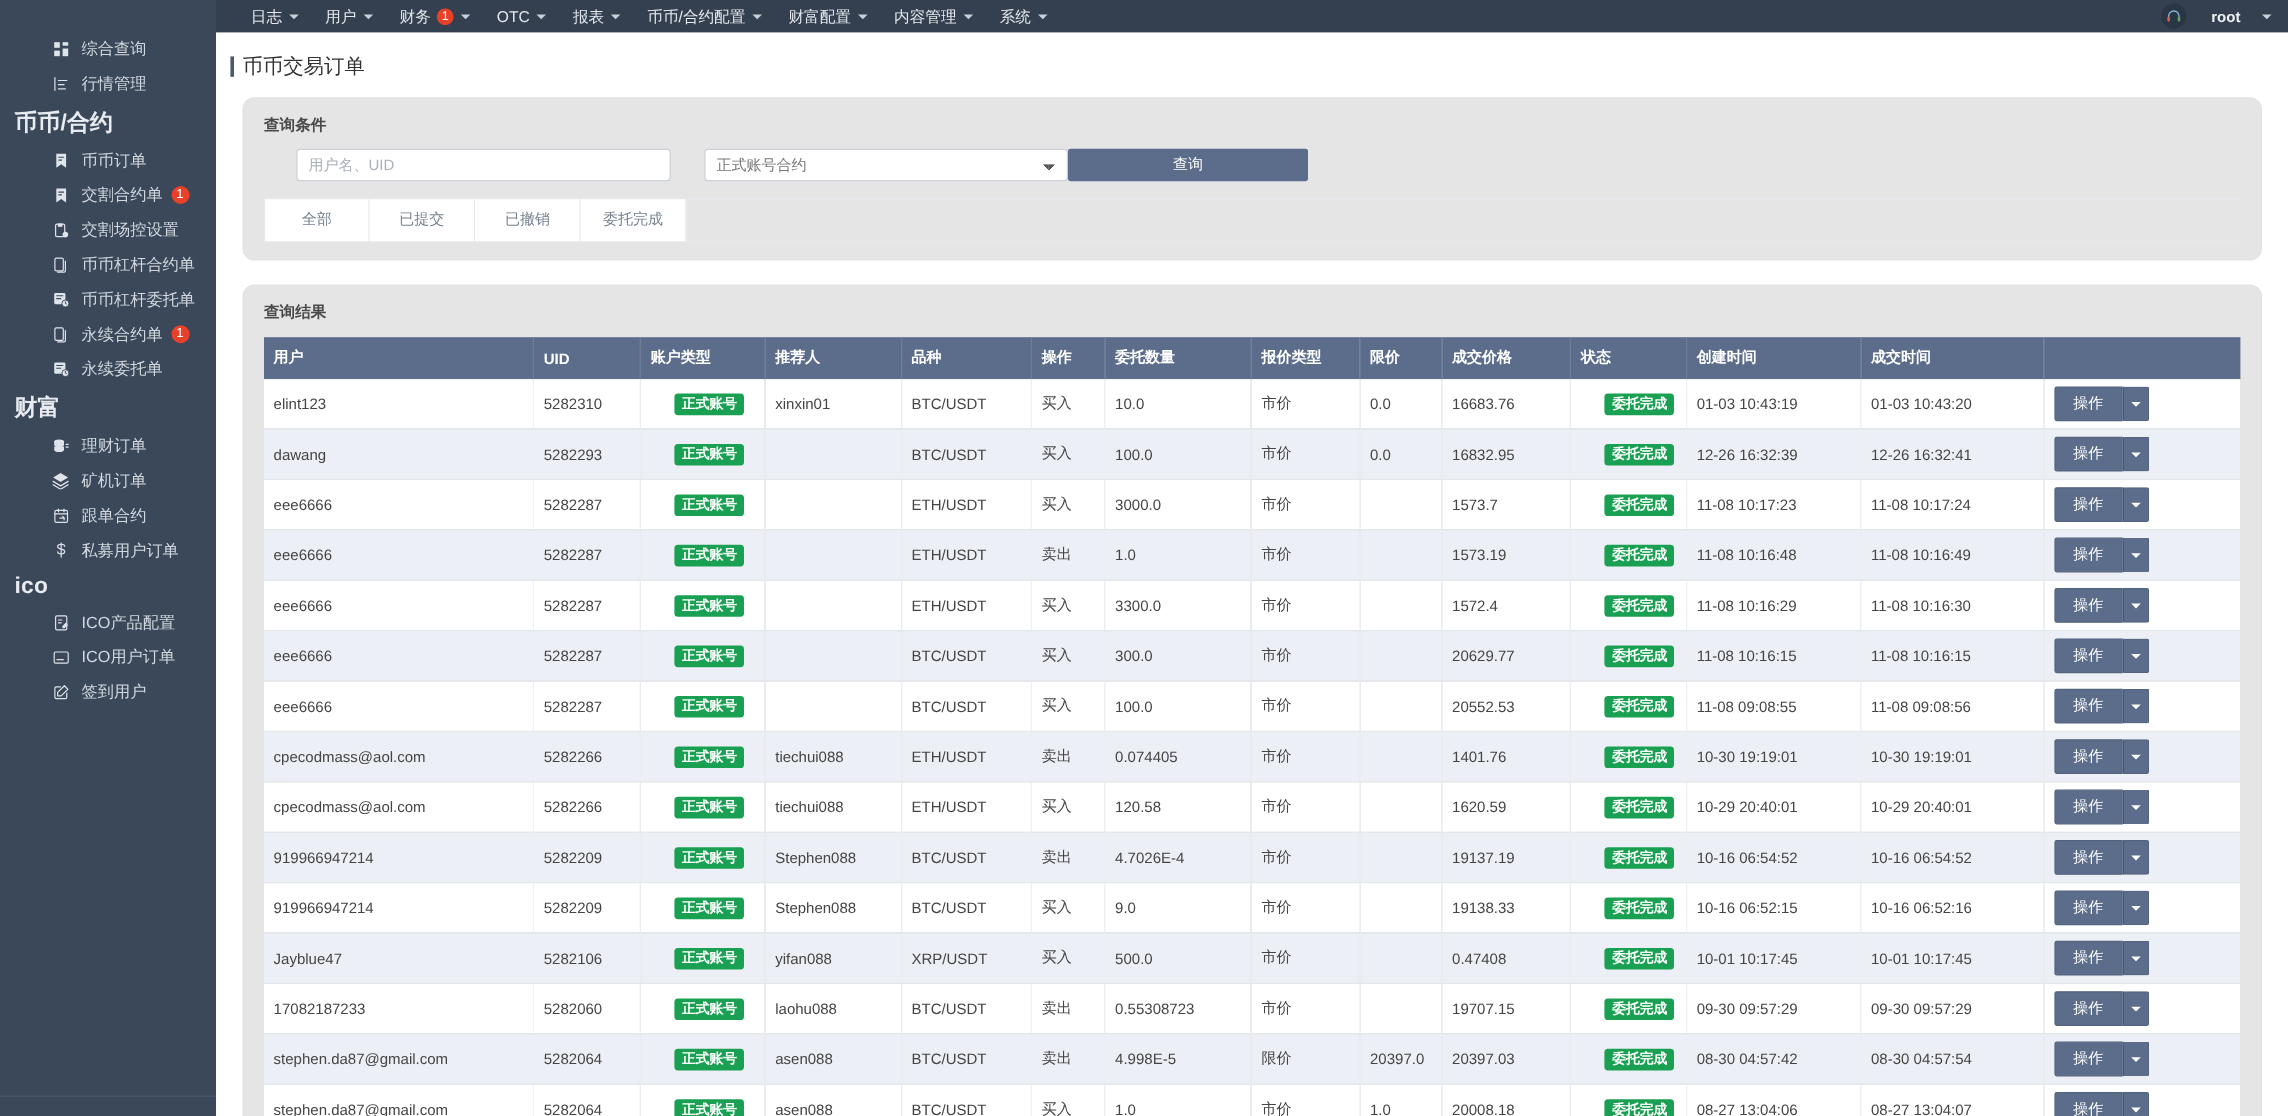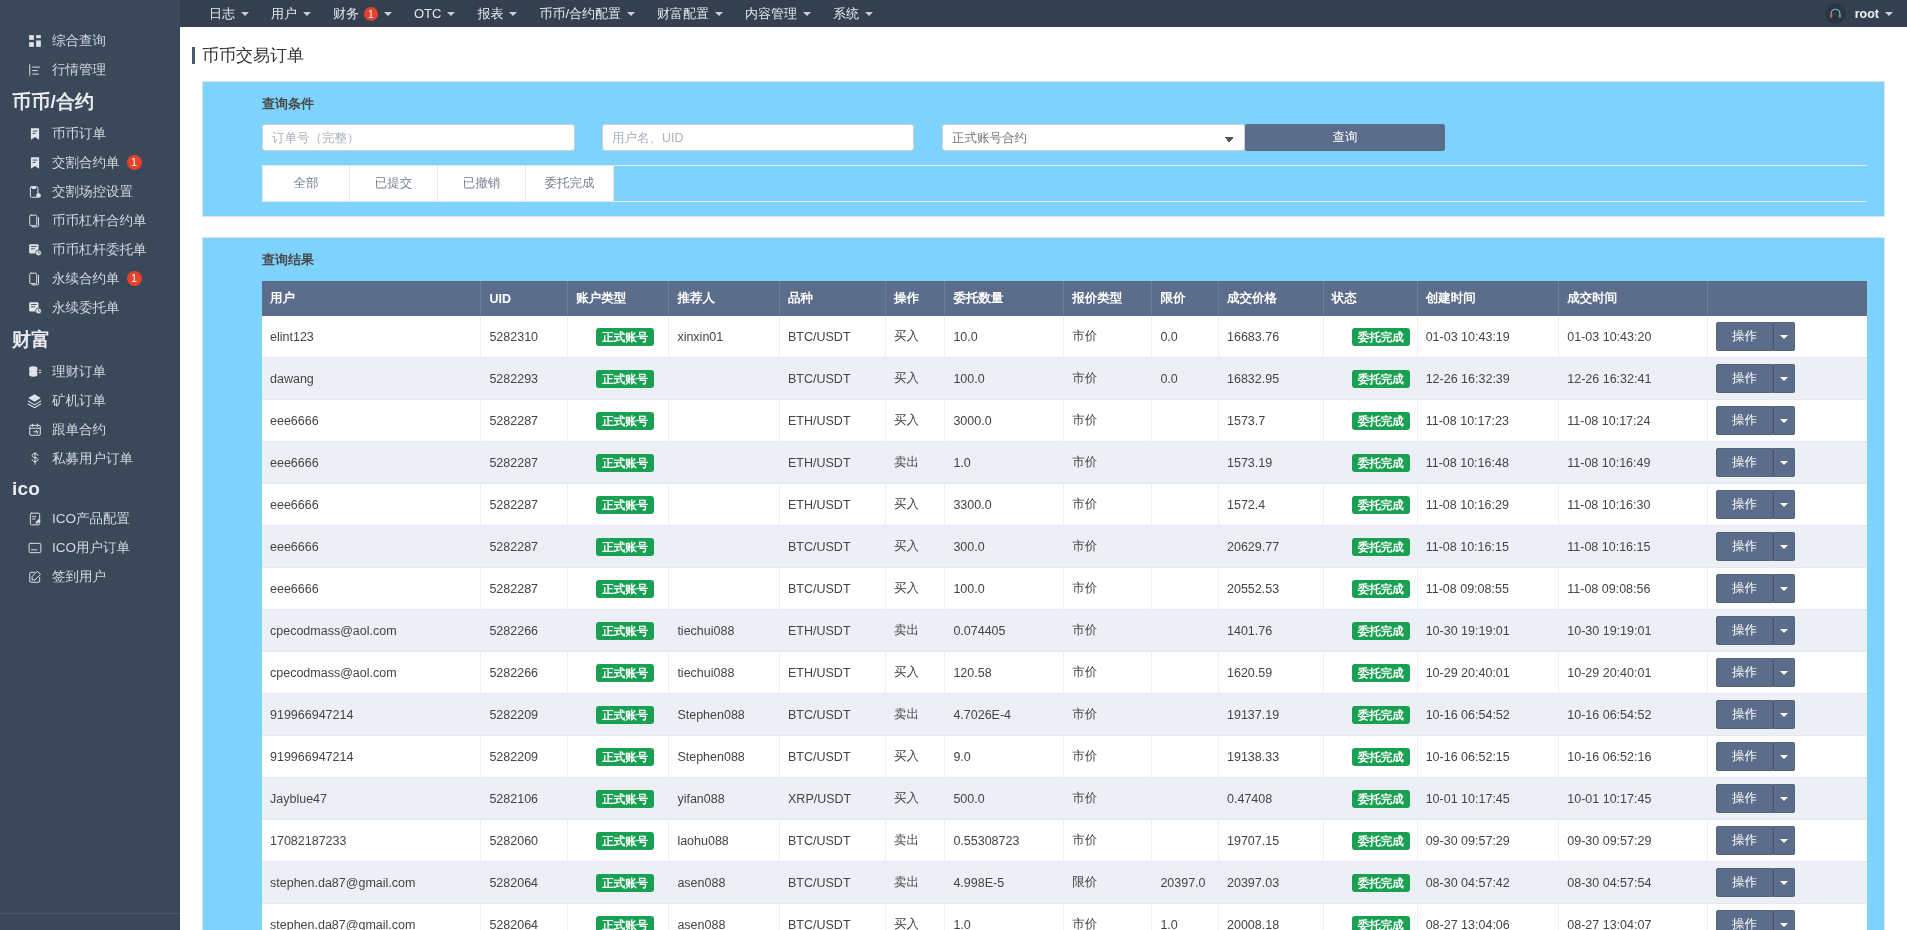--- a/index.html
+++ b/index.html
@@ -16,21 +16,21 @@
     width: 180px; min-width: 180px; height: 930px;
     background: #3a4859;
     color: #c3cbd6;
     padding-top: 26px;
     position: relative;
     z-index: 3;
   }
   .side-link {
     display: flex; align-items: center;
     height: 29px;
-    padding-left: 26px;
+    padding-left: 42px;
     font-size: 13.5px;
     color: #d2d8e0;
     cursor: pointer;
     white-space: nowrap;
   }
   .side-ic {
     width: 17px; height: 15px; margin-right: 9px;
     display: inline-flex; align-items: center; justify-content: center;
     color: #dfe4ea;
     flex: 0 0 17px;
@@ -83,21 +83,21 @@
     border-top: 4px solid #c8cfd8;
   }
   .nav-badge {
     display: inline-block; background: #e8412a; color: #fff;
     font-size: 10.5px; line-height: 14px; height: 14px; min-width: 14px;
     border-radius: 7px; text-align: center; padding: 0 4px;
     margin-left: 5px;
   }
   #topbar-right {
     position: absolute; right: 14px; top: 0; height: 27px;
-    display: flex; align-items: center;
+    display: flex; align-items: center; gap: 12px;
   }
   #avatar {
     width: 21px; height: 21px; border-radius: 50%;
     background: #2b3644;
     display: flex; align-items: center; justify-content: center;
     margin-right: 9px;
   }
   #username { color: #eef1f5; font-size: 12.5px; font-weight: bold; }
 
   
@@ -107,23 +107,22 @@
     padding: 17px 0 14px 12px;
   }
   #title-bar-mark {
     width: 3px; height: 17px; background: #4b5a6e; margin-right: 7px;
   }
   #page-title { font-size: 17px; color: #333; font-weight: normal; }
 
   .card {
     margin: 0 22px 0 22px;
     border: 1px solid #dfe3e8;
-    background: #7dd3fc;
-    border-radius: 0;
-    padding-left: 42px;
+    background: #e5e5e5;
+    border-radius: 10px;
   }
   .card-pad { padding: 13px 17px 0 17px; }
   .card-head {
     font-size: 13px; font-weight: bold; color: #4a4a4a;
     padding: 0 0 11px 0;
   }
 
   
   #filter-row {
     display: flex; align-items: center;
@@ -503,21 +502,20 @@
       <div id="page-title-wrap">
         <div id="title-bar-mark"></div>
         <h1 id="page-title">币币交易订单</h1>
       </div>
 
       <div class="card" id="filter-card">
         <div class="card-pad">
           <div class="card-head">查询条件</div>
         </div>
         <div id="filter-row">
-          <input class="fld" id="inp-order" type="text" placeholder="订单号（完整）" style="">
           <input class="fld" id="inp-user" type="text" placeholder="用户名、UID" style="">
           <select class="fld" id="sel-acct"><option value="正式账号合约">正式账号合约</option></select>
           <button id="btn-query">查询</button>
         </div>
         <div id="tabs">
             <div class="tab">全部</div>
             <div class="tab">已提交</div>
             <div class="tab">已撤销</div>
             <div class="tab">委托完成</div>
             <div id="tabs-filler"></div>

